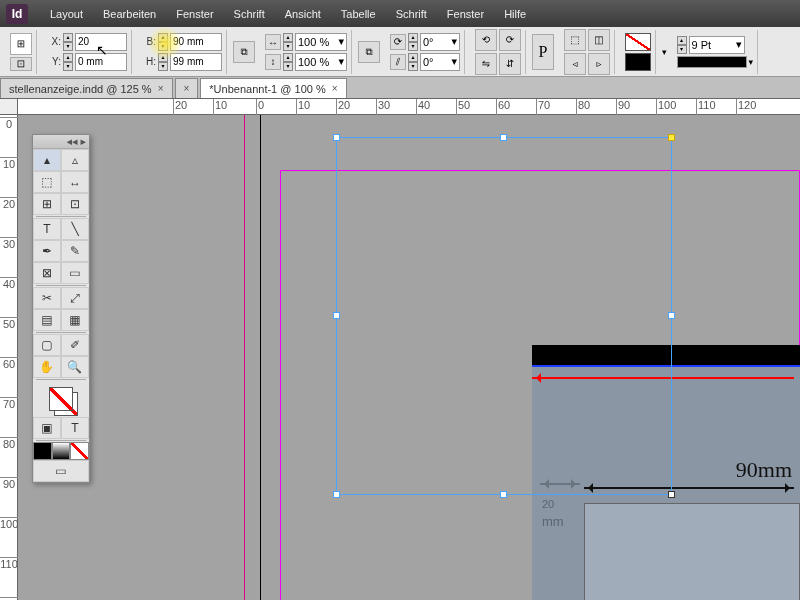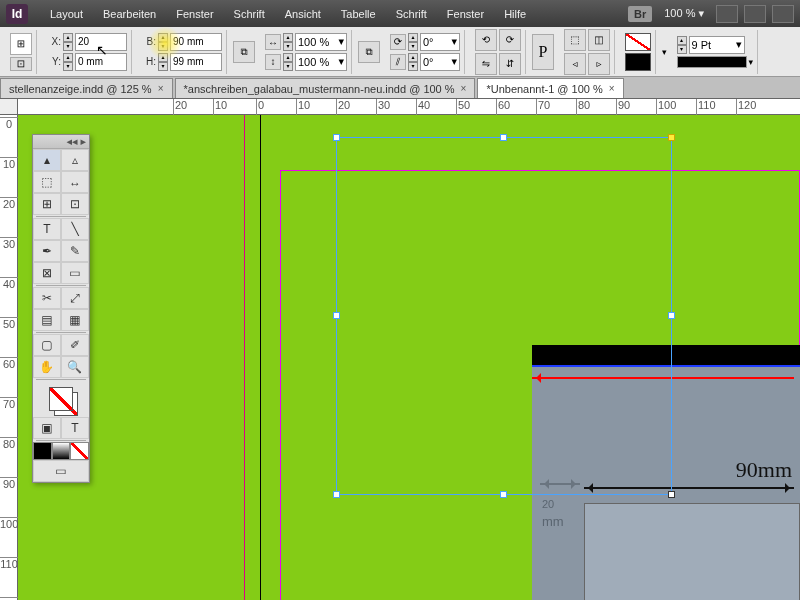--- a/index.html
+++ b/index.html
@@ -32,21 +32,21 @@
 .tab { height: 20px; padding: 0 8px; display: flex; align-items: center; gap: 6px; border: 1px solid #888; border-bottom: none; background: #d8d8d8; font-size: 10px; color: #333; margin-right: 2px; }
 .tab.active { background: #fff; }
 .tab .close { font-size: 10px; color: #555; }
 
 .ruler-h { position: absolute; left: 18px; right: 0; top: 99px; height: 16px; background: #fff; border-bottom: 1px solid #666; font-size: 8px; color: #555; }
 .ruler-h .tick { position: absolute; top: 0; height: 16px; border-left: 1px solid #888; padding-left: 1px; }
 .ruler-v { position: absolute; left: 0; top: 115px; bottom: 0; width: 18px; background: #fff; border-right: 1px solid #666; font-size: 8px; color: #555; }
 .ruler-v .tick { position: absolute; left: 0; width: 18px; border-top: 1px solid #888; text-align: center; }
 .ruler-corner { position: absolute; left: 0; top: 99px; width: 18px; height: 16px; background: #eee; border-right: 1px solid #666; border-bottom: 1px solid #666; }
 
-.canvas { position: absolute; left: 18px; top: 115px; right: 0; bottom: 0; background: #84cc16; overflow: hidden; }
+.canvas { position: absolute; left: 18px; top: 115px; right: 0; bottom: 0; background: #a3a3a3; overflow: hidden; }
 .page-edge { position: absolute; left: 242px; top: 0; bottom: 0; border-left: 1px solid #000; }
 .red-guide-v { position: absolute; left: 226px; top: 0; bottom: 0; border-left: 1px solid #d08; }
 .magenta-box { position: absolute; left: 262px; top: 55px; width: 520px; height: 700px; border: 1px solid #e0e; }
 .sel-frame { position: absolute; left: 318px; top: 22px; width: 336px; height: 358px; border: 1px solid #4aa3ff; }
 .handle { position: absolute; width: 7px; height: 7px; background: #fff; border: 1px solid #4aa3ff; }
 .handle.yellow { background: #ffeb3b; border: 1px solid #cca700; }
 
 .photo-block { position: absolute; left: 514px; top: 230px; right: 0; height: 300px; background: #8a96a3; border-top: 20px solid #000; }
 .photo-block .blue-line { position: absolute; left: 0; right: 0; top: 0px; height: 2px; background: #1e3cff; }
 .photo-block .red-arrow { position: absolute; left: 0; right: 6px; top: 12px; height: 2px; background: #ff0000; }
@@ -85,27 +85,20 @@
   <div class="app-logo">Id</div>
   <div class="menu-item">Layout</div>
   <div class="menu-item">Bearbeiten</div>
   <div class="menu-item">Fenster</div>
   <div class="menu-item">Schrift</div>
   <div class="menu-item">Ansicht</div>
   <div class="menu-item">Tabelle</div>
   <div class="menu-item">Schrift</div>
   <div class="menu-item">Fenster</div>
   <div class="menu-item">Hilfe</div>
-  <div class="menubar-right">
-    <div class="br-box">Br</div>
-    <div class="zoom-box"><span>100 %</span> ▾</div>
-    <div class="mb-icon"></div>
-    <div class="mb-icon"></div>
-    <div class="mb-icon"></div>
-  </div>
 </div>
 
 <div class="controlbar">
   <div class="cb-group">
     <div class="cb-icon" style="width:22px;height:22px;background:#fff;">⊞</div>
     <div class="cb-icon" style="width:22px;height:14px;">⊡</div>
   </div>
   <div class="cb-group">
     <div class="cb-row">
       <span class="cb-label">X:</span>
@@ -236,21 +229,20 @@
     </div>
   </div>
 </div>
 
 <div class="tabbar">
   <div class="tab">
       <span>stellenanzeige.indd @ 125 %</span>
       <span class="close">×</span>
     </div>
   <div class="tab">
-      <span>*anschreiben_galabau_mustermann-neu.indd @ 100 %</span>
       <span class="close">×</span>
     </div>
   <div class="tab active">
       <span>*Unbenannt-1 @ 100 %</span>
       <span class="close">×</span>
     </div>
 </div>
 
 <div class="ruler-corner"></div>
 <div class="ruler-h">

